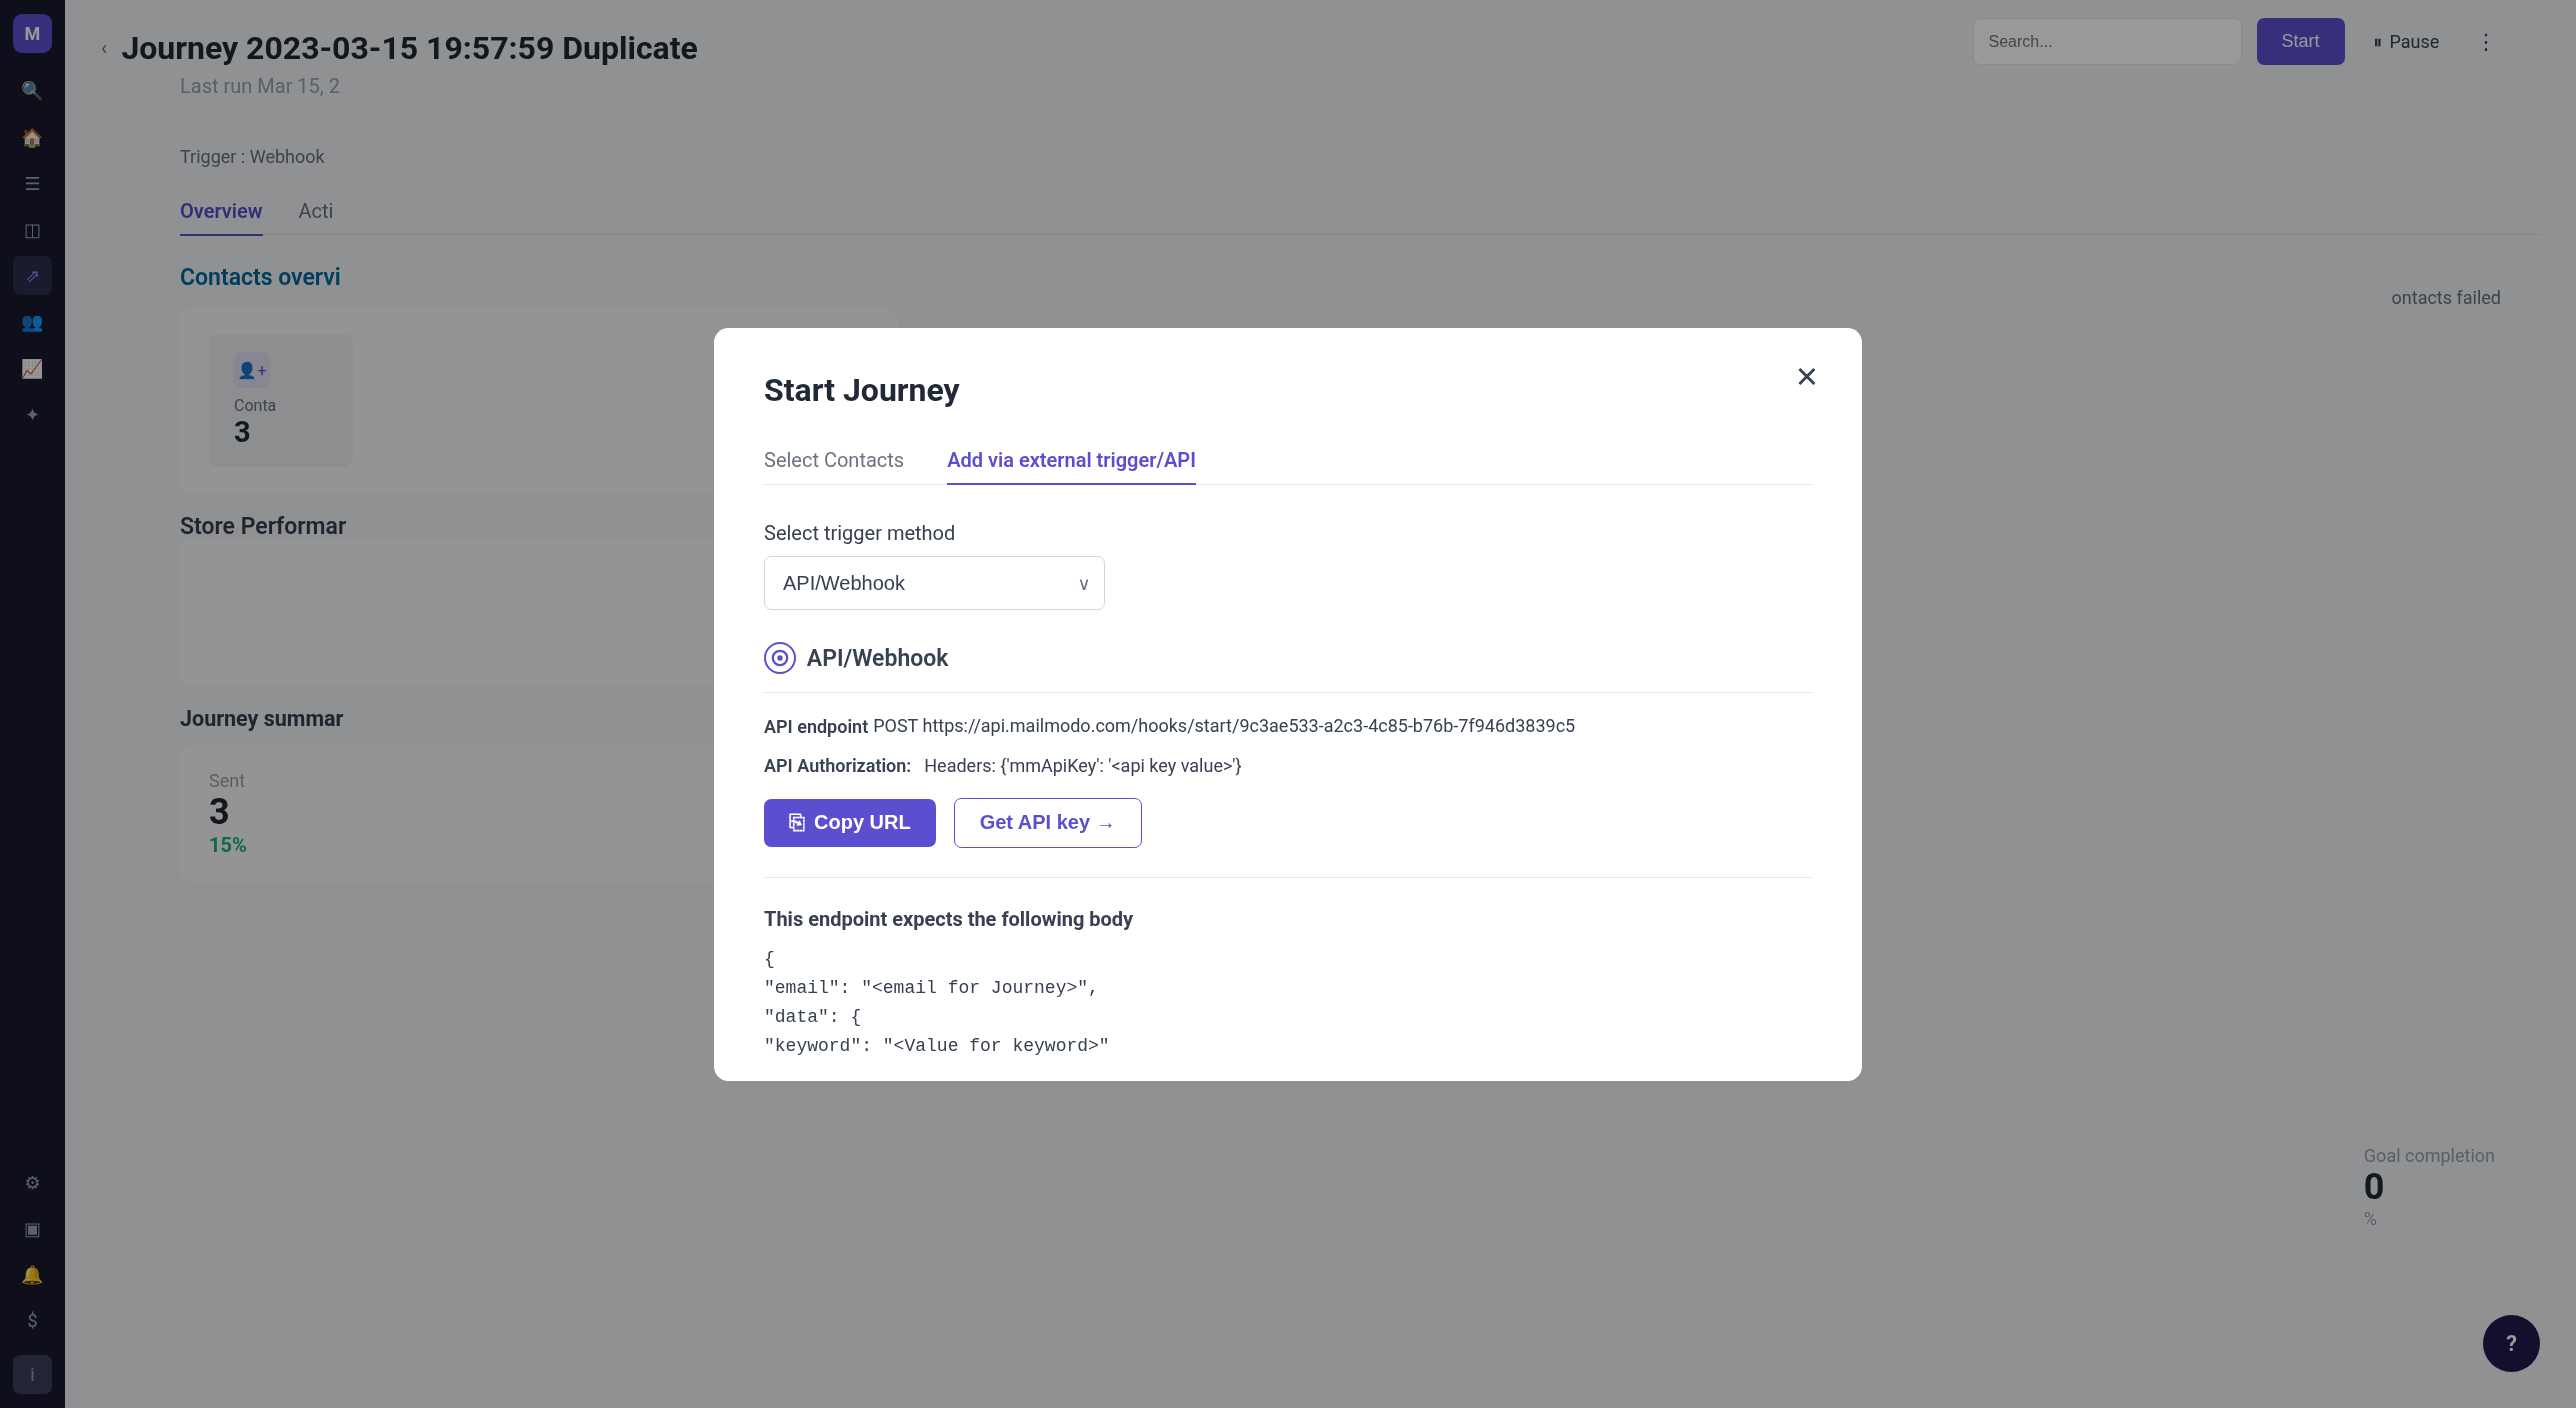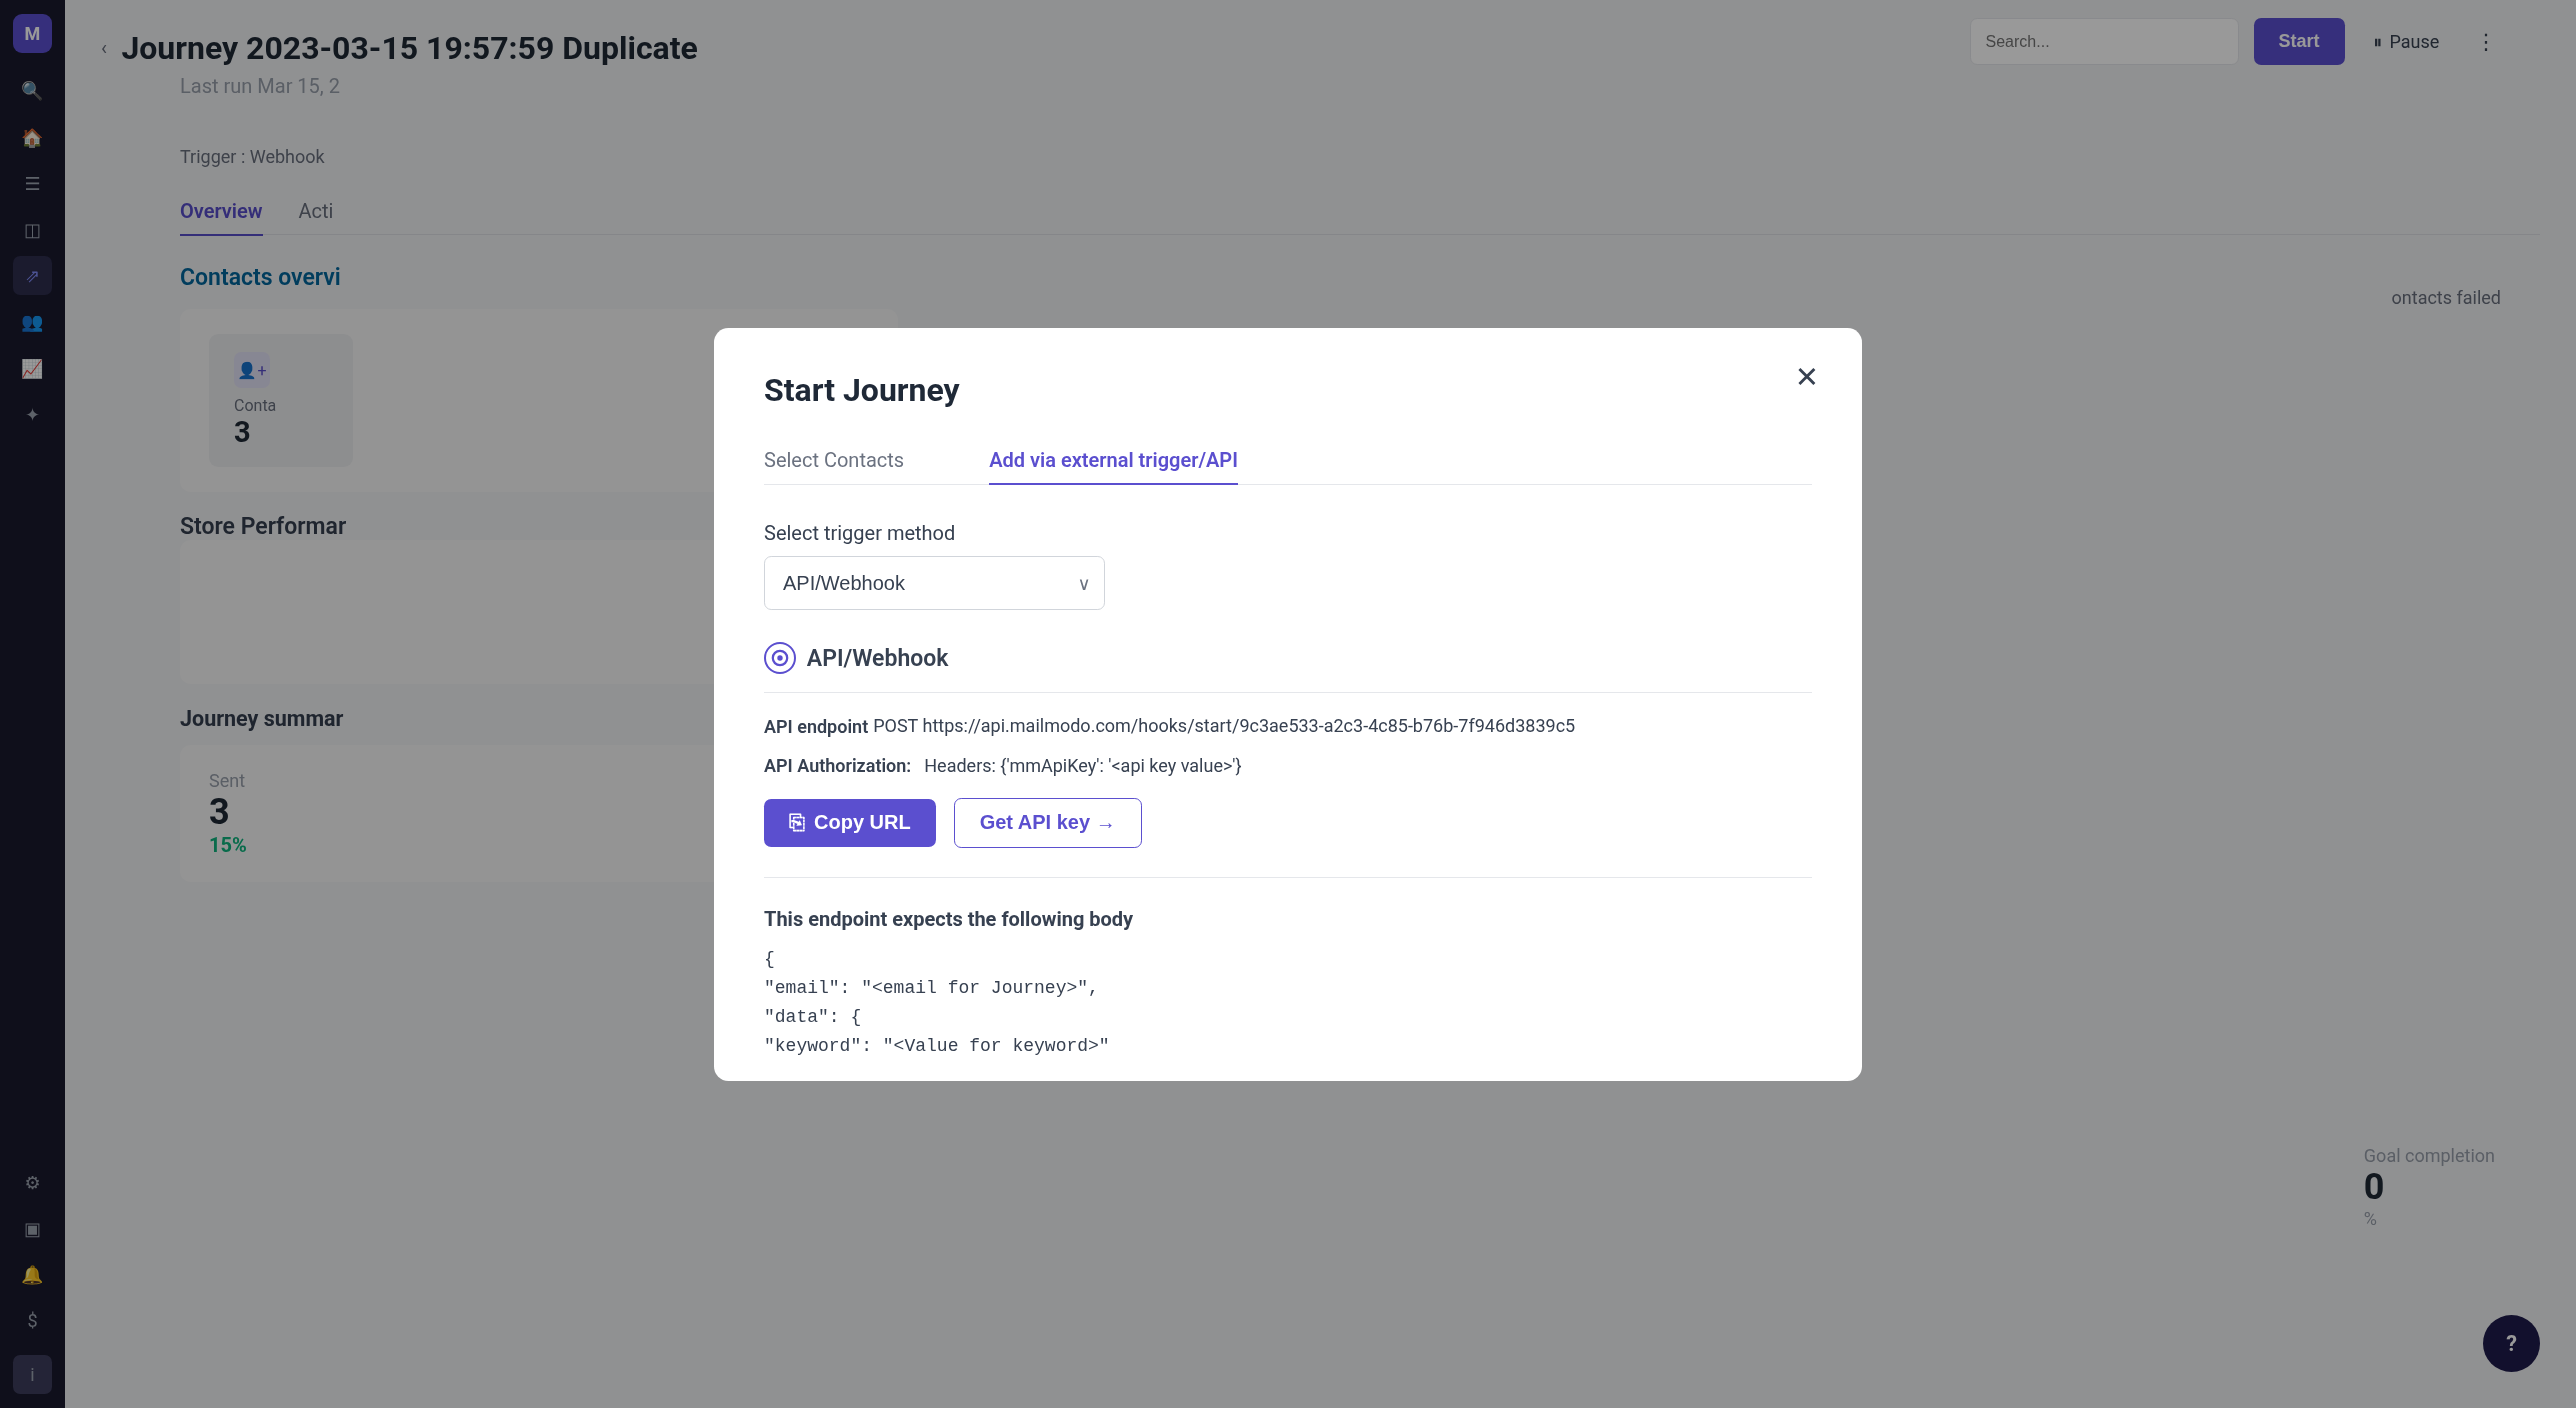--- a/index.html
+++ b/index.html
@@ -216,21 +216,21 @@
       font-size: 16px;
       color: #6b7280;
     }
     .start-btn {
       background: #5b4fcf;
       color: white;
       border: none;
       border-radius: 7.2px;
       padding: 10.8px 25px;
       font-size: 18px;
-      font-weight: 700;
+      font-weight: 400;
       cursor: pointer;
       height: 47px;
     }
     .pause-btn {
       display: flex; align-items: center; gap: 7.2px;
       color: #374151;
       font-size: 18px;
       cursor: pointer;
       padding: 7.2px 14.4px;
     }
@@ -277,21 +277,20 @@
       color: #374151;
       cursor: pointer;
       background: none;
       border: none;
     }
 
     .modal-tabs {
       display: flex;
       border-bottom: 0.9px solid #e5e7eb;
       margin-bottom: 36px;
-      gap: 42px;
     }
     .modal-tab {
       padding: 10.8px 0;
       margin-right: 43px;
       font-size: 20px;
       color: #6b7280;
       cursor: pointer;
     }
     .modal-tab.active {
       color: #5b4fcf;

